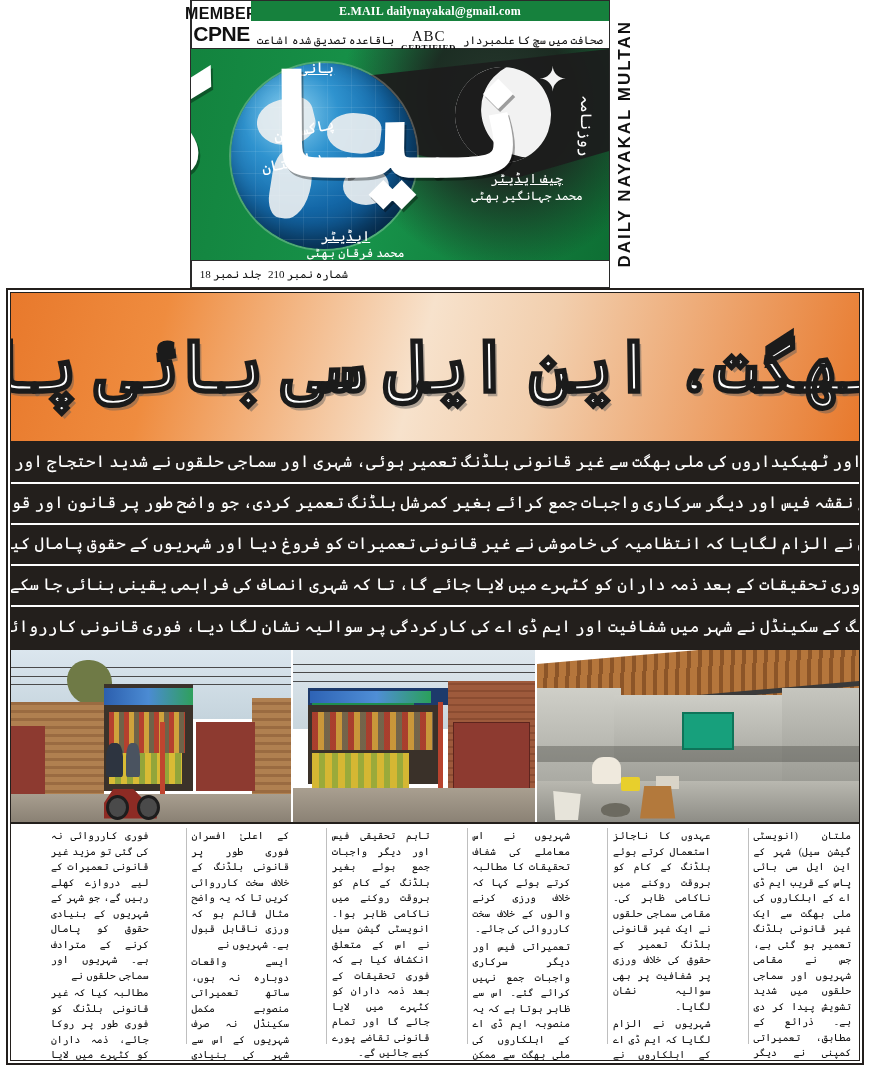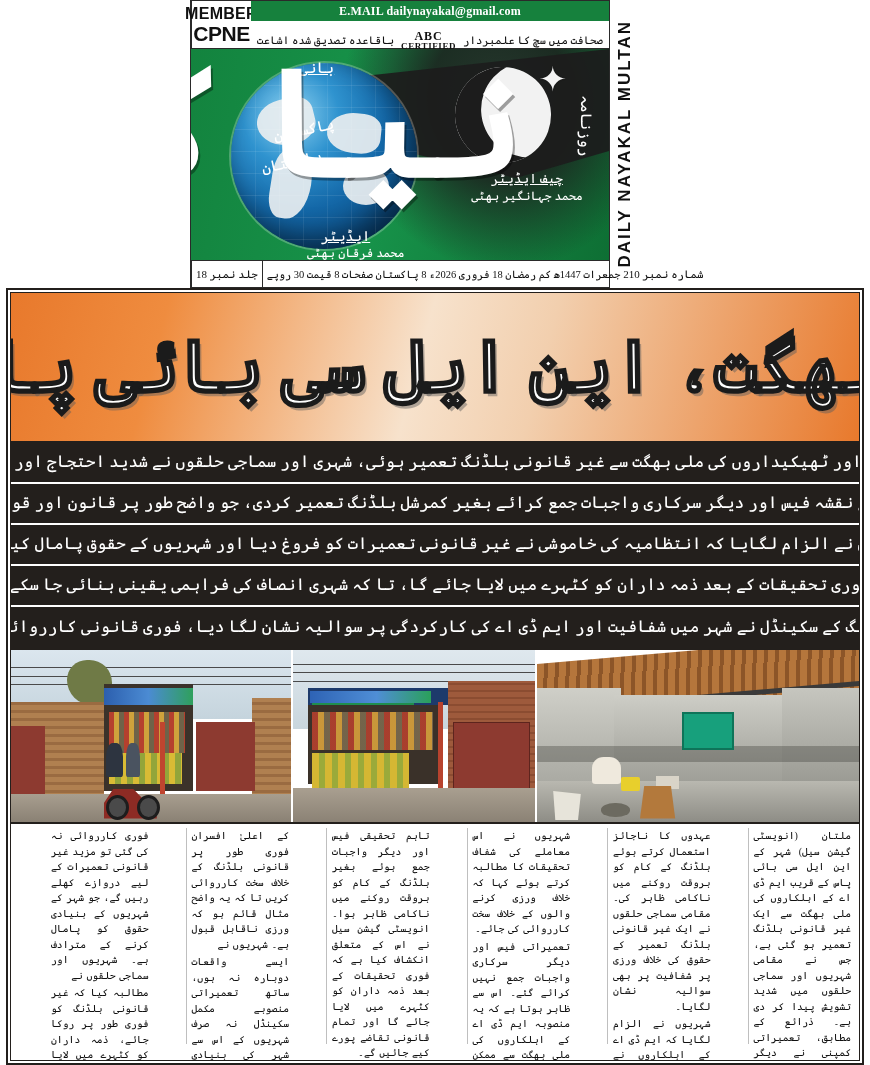--- a/index.html
+++ b/index.html
@@ -39,21 +39,21 @@
   }
   .mast-sub{
     position:absolute;left:60px;top:20px;right:0;height:39px;
     display:flex;flex-direction:row-reverse;align-items:center;
     justify-content:space-between;padding:0 6px;box-sizing:border-box;
   }
   .mast-sub .ur{font-family:"Liberation Serif","DejaVu Serif",serif;font-size:11px;color:#111;}
   .abc{
     text-align:center;font-family:"Liberation Serif","DejaVu Serif",serif;line-height:1;
   }
-  .abc .a1{font-size:12px;font-weight:700;letter-spacing:1px;}
+  .abc .a1{font-size:15px;font-weight:400;letter-spacing:1px;}
   .abc .a2{font-size:9px;font-weight:700;letter-spacing:.6px;}
 
   
   .logo-field{
     position:absolute;left:0;top:48px;right:0;height:212px;
     background:linear-gradient(100deg,#13833e 0%,#17934a 45%,#0e6f34 100%);
     overflow:hidden;
   }
   .flag-wave{
     position:absolute;right:-20px;top:-30px;width:300px;height:280px;
@@ -338,21 +338,20 @@
           <div class="lbl">چیف ایڈیٹر</div>
           <div class="nm">محمد جہانگیر بھٹی</div>
         </div>
 
         <div class="editor-lbl">ایڈیٹر</div>
         <div class="editor-nm">محمد فرقان بھٹی</div>
       </div>
 
       <div class="date-strip">
         <div class="ds-cell ds-vol">جلد نمبر 18</div>
-        <div class="ds-cell ds-main">جمعرات 1447ھ کم رمضان 18 فروری 2026ء 8 پاکستان صفحات 8 قیمت 30 روپے</div>
         <div class="ds-cell ds-issue">شمارہ نمبر 210</div>
       </div>
 
     </div>
   </div>
 
   <div class="frame">
     <div class="frame-inner">
 
       <div class="banner">

